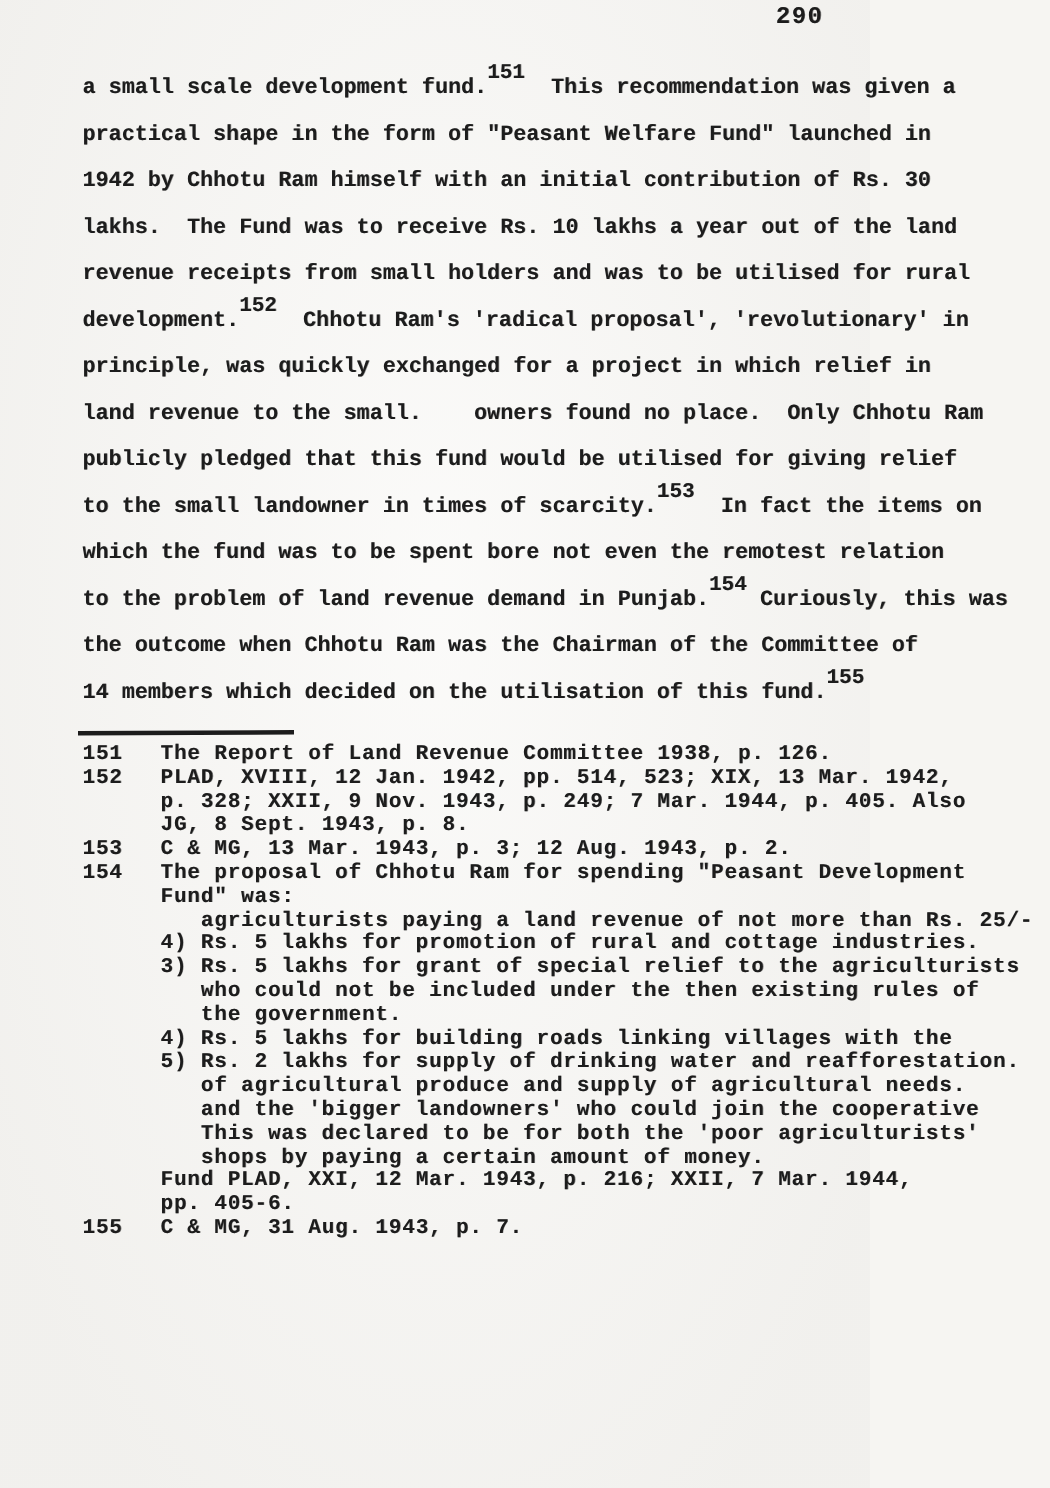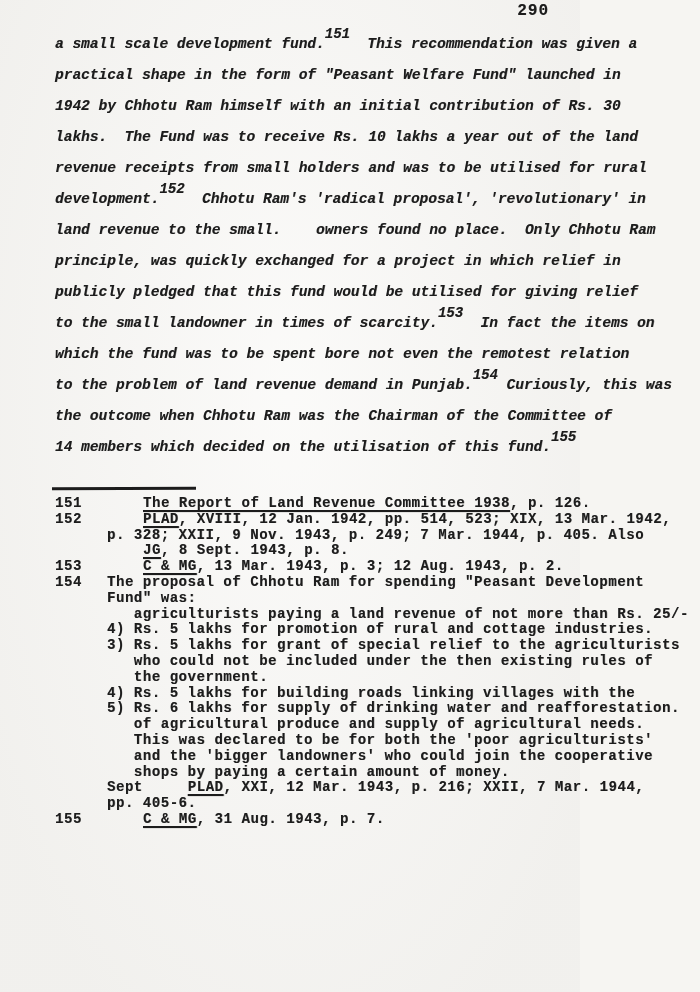--- a/index.html
+++ b/index.html
@@ -20,36 +20,34 @@
       radial-gradient(ellipse at 50% 40%, rgba(255,255,255,0.55), rgba(0,0,0,0.02) 85%),
       var(--paper);
     font-weight:bold;
     text-shadow:0.4px 0.2px 0 rgba(10,10,10,0.45);
   }
   .pagenum{
     position:absolute;top:1px;right:31px;
     font-size:16px;line-height:20px;letter-spacing:1px;
   }
   .body-block{
-    position:absolute;left:55px;top:29px;width:630px;font-style:italic;
+    position:absolute;left:55px;top:44px;width:630px;
   }
   .bline{
     white-space:pre;
     font-size:14.5px;
     line-height:31px;height:31px;
   }
   .sup{
     position:relative;top:-10px;
     font-size:14px;
   }
   .u{
-    text-decoration:underline;
     text-decoration-thickness:1.6px;
     text-underline-offset:2.5px;
-    margin-left:36px;
   }
   .fnsep{
     position:absolute;left:52px;top:487px;width:144px;height:0;
     border-top:3px solid var(--ink);
     transform:rotate(-0.25deg);
   }
   .fn-block{
     position:absolute;left:55px;top:496px;width:645px;
   }
   .fnrow{
@@ -69,22 +67,22 @@
 
   <div class="pagenum">290</div>
 
   <div class="body-block">
       <div class="bline"><span>a small scale development fund.</span><span class="sup">151</span><span>  This recommendation was given a</span></div>
       <div class="bline"><span>practical shape in the form of "Peasant Welfare Fund" launched in</span></div>
       <div class="bline"><span>1942 by Chhotu Ram himself with an initial contribution of Rs. 30</span></div>
       <div class="bline"><span>lakhs.  The Fund was to receive Rs. 10 lakhs a year out of the land</span></div>
       <div class="bline"><span>revenue receipts from small holders and was to be utilised for rural</span></div>
       <div class="bline"><span>development.</span><span class="sup">152</span><span>  Chhotu Ram's 'radical proposal', 'revolutionary' in</span></div>
+      <div class="bline"><span>principle, was quickly exchanged for a project in which relief in</span></div>
       <div class="bline"><span>land revenue to the small.    owners found no place.  Only Chhotu Ram</span></div>
-      <div class="bline"><span>principle, was quickly exchanged for a project in which relief in</span></div>
       <div class="bline"><span>publicly pledged that this fund would be utilised for giving relief</span></div>
       <div class="bline"><span>to the small landowner in times of scarcity.</span><span class="sup">153</span><span>  In fact the items on</span></div>
       <div class="bline"><span>which the fund was to be spent bore not even the remotest relation</span></div>
       <div class="bline"><span>to the problem of land revenue demand in Punjab.</span><span class="sup">154</span><span> Curiously, this was</span></div>
       <div class="bline"><span>the outcome when Chhotu Ram was the Chairman of the Committee of</span></div>
       <div class="bline"><span>14 members which decided on the utilisation of this fund.</span><span class="sup">155</span></div>
     </div>
 
   <div class="fnsep"></div>
 
@@ -95,23 +93,23 @@
       <div class="fnrow"><div class="fnnum"></div><div class="fntext"><span class="u">JG</span><span>, 8 Sept. 1943, p. 8.</span></div></div>
       <div class="fnrow"><div class="fnnum">153</div><div class="fntext"><span class="u">C &amp; MG</span><span>, 13 Mar. 1943, p. 3; 12 Aug. 1943, p. 2.</span></div></div>
       <div class="fnrow"><div class="fnnum">154</div><div class="fntext"><span>The proposal of Chhotu Ram for spending "Peasant Development</span></div></div>
       <div class="fnrow"><div class="fnnum"></div><div class="fntext"><span>Fund" was:</span></div></div>
       <div class="fnrow"><div class="fnnum"></div><div class="fntext"><span>   agriculturists paying a land revenue of not more than Rs. 25/-</span></div></div>
       <div class="fnrow"><div class="fnnum"></div><div class="fntext"><span>4) Rs. 5 lakhs for promotion of rural and cottage industries.</span></div></div>
       <div class="fnrow"><div class="fnnum"></div><div class="fntext"><span>3) Rs. 5 lakhs for grant of special relief to the agriculturists</span></div></div>
       <div class="fnrow"><div class="fnnum"></div><div class="fntext"><span>   who could not be included under the then existing rules of</span></div></div>
       <div class="fnrow"><div class="fnnum"></div><div class="fntext"><span>   the government.</span></div></div>
       <div class="fnrow"><div class="fnnum"></div><div class="fntext"><span>4) Rs. 5 lakhs for building roads linking villages with the</span></div></div>
-      <div class="fnrow"><div class="fnnum"></div><div class="fntext"><span>5) Rs. 6 lakhs for supply of drinking water and reafforestation.</span></div></div>
+      <div class="fnrow"><div class="fnnum"></div><div class="fntext"><span>5) Rs. 2 lakhs for supply of drinking water and reafforestation.</span></div></div>
       <div class="fnrow"><div class="fnnum"></div><div class="fntext"><span>   of agricultural produce and supply of agricultural needs.</span></div></div>
+      <div class="fnrow"><div class="fnnum"></div><div class="fntext"><span>   and the 'bigger landowners' who could join the cooperative</span></div></div>
       <div class="fnrow"><div class="fnnum"></div><div class="fntext"><span>   This was declared to be for both the 'poor agriculturists'</span></div></div>
-      <div class="fnrow"><div class="fnnum"></div><div class="fntext"><span>   and the 'bigger landowners' who could join the cooperative</span></div></div>
       <div class="fnrow"><div class="fnnum"></div><div class="fntext"><span>   shops by paying a certain amount of money.</span></div></div>
-      <div class="fnrow"><div class="fnnum"></div><div class="fntext"><span>Sept </span><span class="u">PLAD</span><span>, XXI, 12 Mar. 1943, p. 216; XXII, 7 Mar. 1944,</span></div></div>
+      <div class="fnrow"><div class="fnnum"></div><div class="fntext"><span>Fund </span><span class="u">PLAD</span><span>, XXI, 12 Mar. 1943, p. 216; XXII, 7 Mar. 1944,</span></div></div>
       <div class="fnrow"><div class="fnnum"></div><div class="fntext"><span>pp. 405-6.</span></div></div>
       <div class="fnrow"><div class="fnnum">155</div><div class="fntext"><span class="u">C &amp; MG</span><span>, 31 Aug. 1943, p. 7.</span></div></div>
     </div>
 
 </div>
 
 </body></html>

